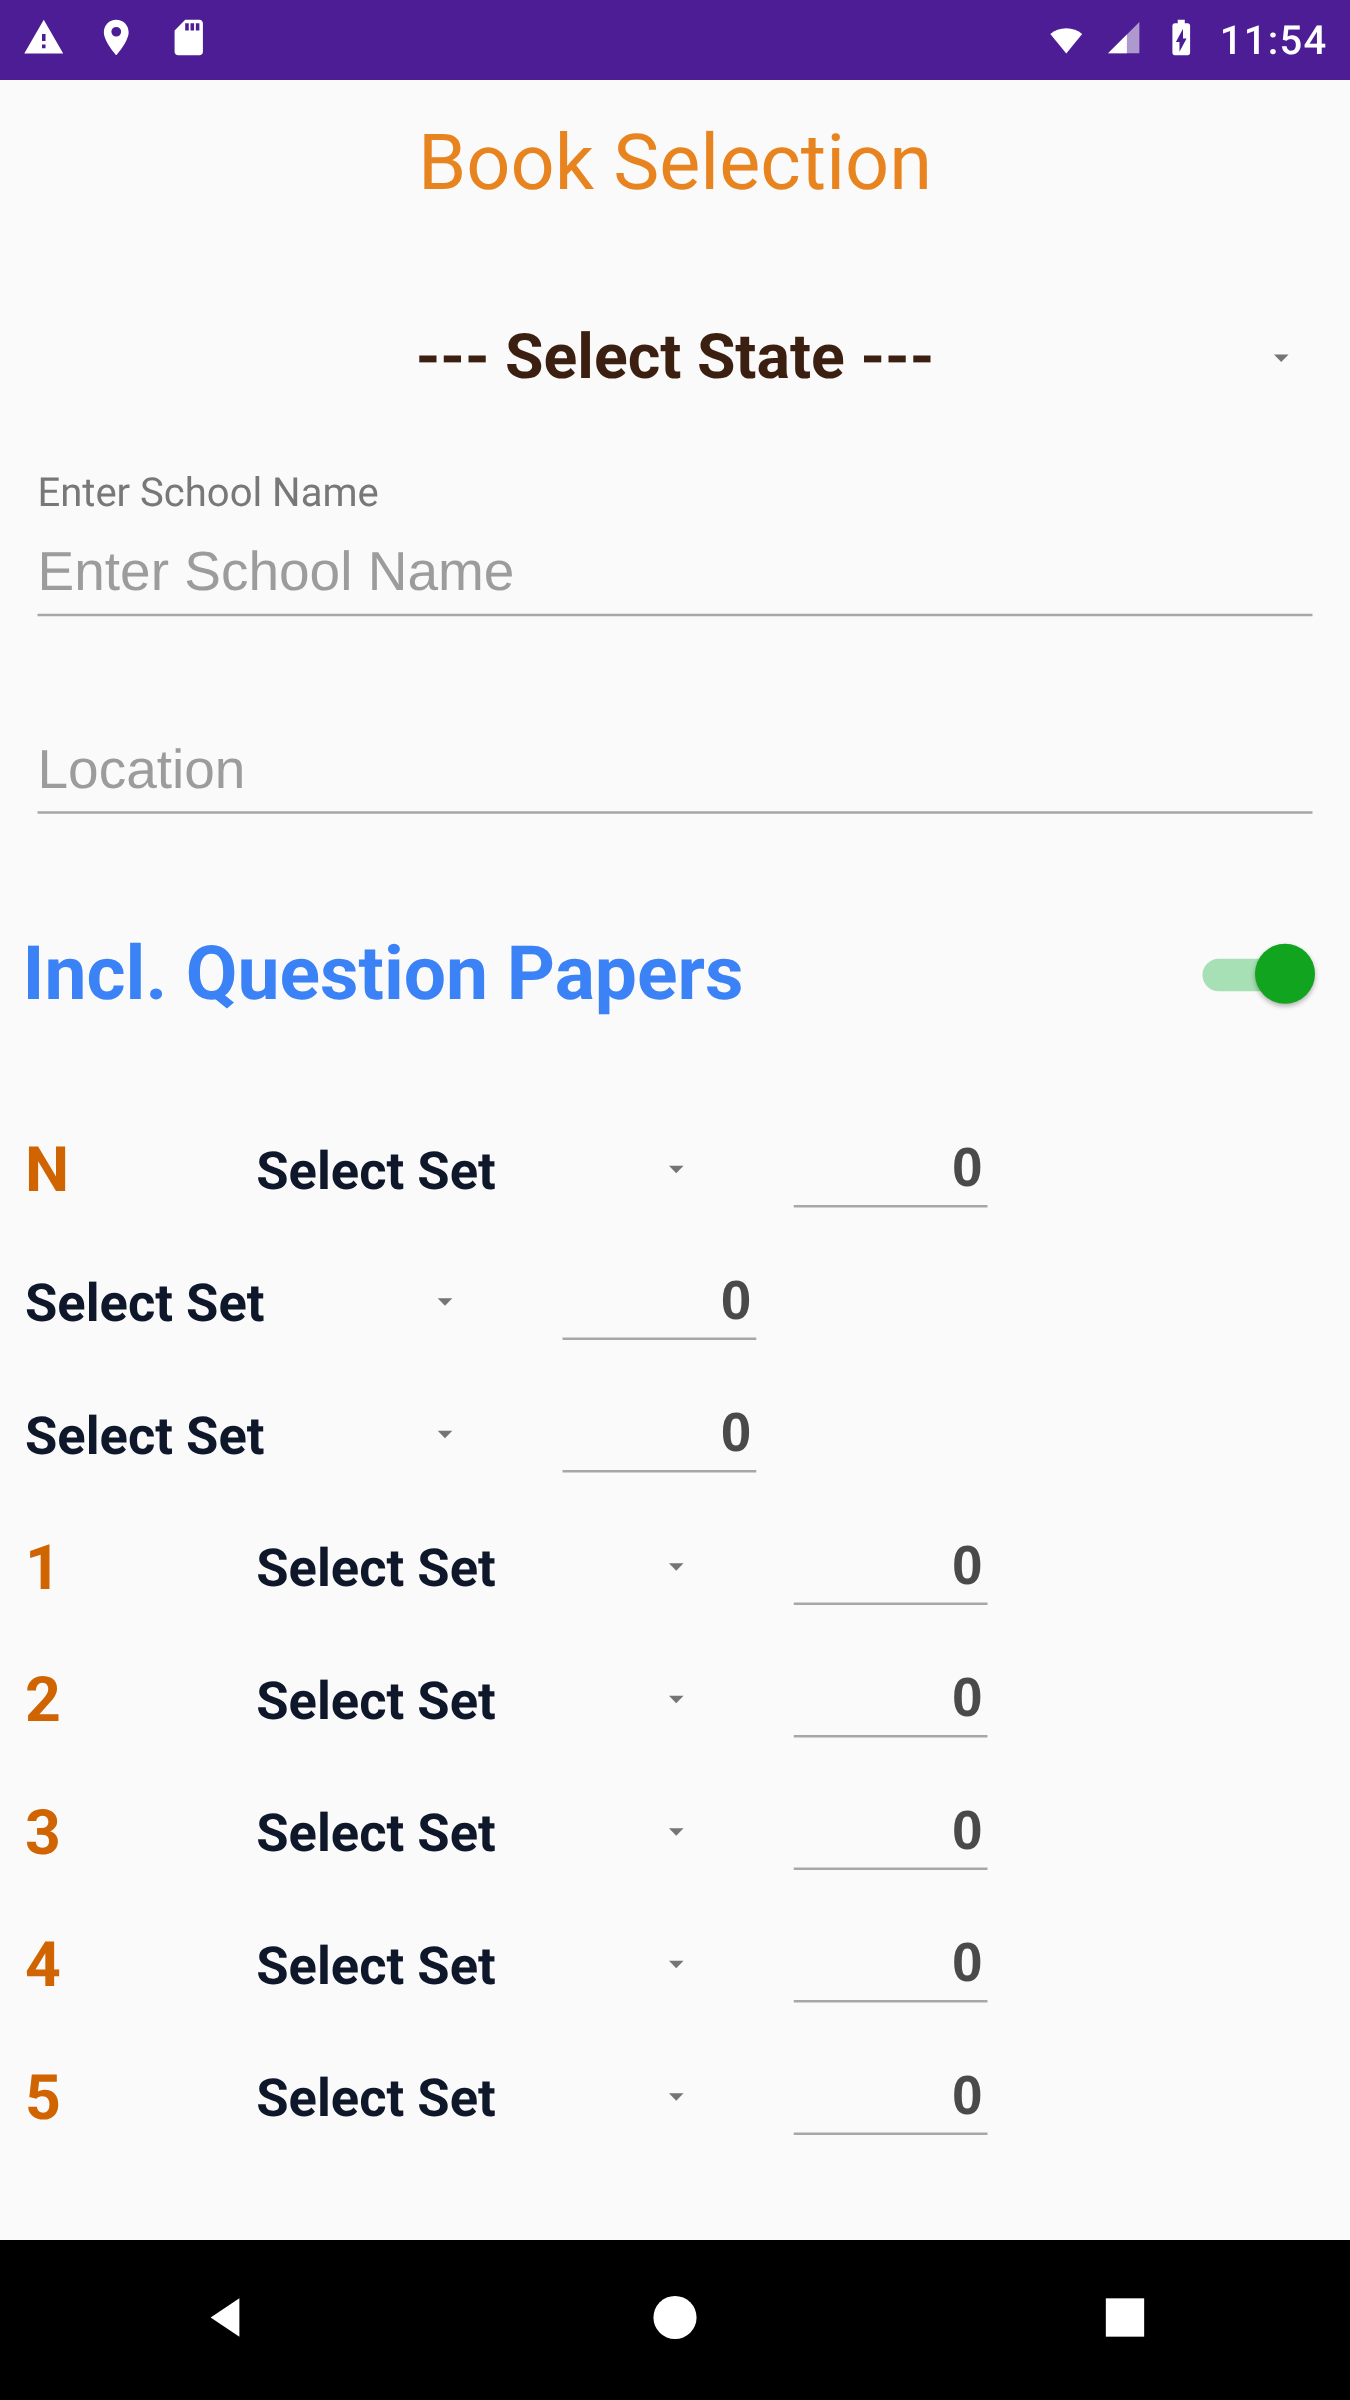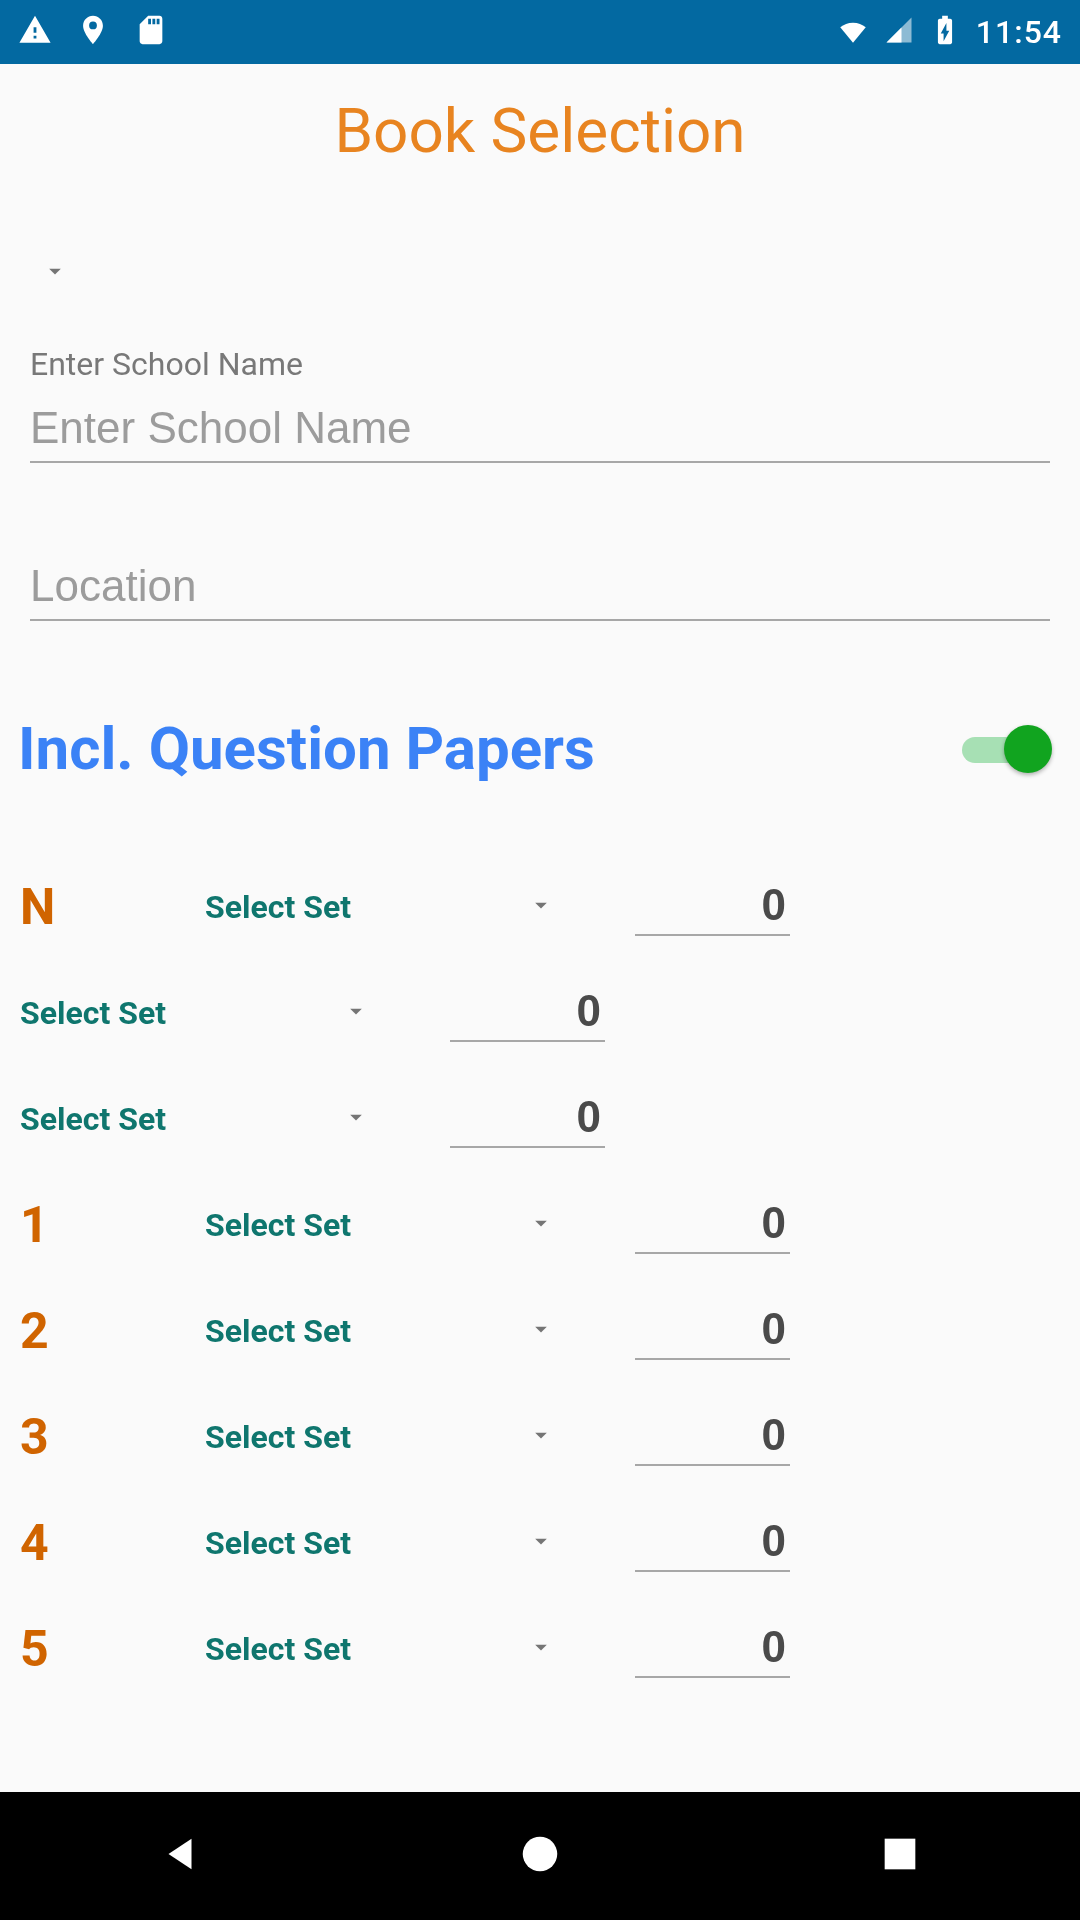--- a/index.html
+++ b/index.html
@@ -1,18 +1,18 @@
 <!DOCTYPE html>
 <html><head>
 <meta charset="utf-8">
 <style>
   * { margin: 0; padding: 0; box-sizing: border-box; }
   html, body { width: 1080px; height: 1920px; font-family: Roboto, "Helvetica Neue", Arial, sans-serif; background: #fafafa; overflow: hidden; }
 
-  .status-bar { height: 64px; background: #0369a1; color: #fff; display: flex; align-items: center; padding: 0 18px; }
+  .status-bar { height: 64px; background: #4c1d95; color: #fff; display: flex; align-items: center; padding: 0 18px; }
   .status-left { display: flex; gap: 24px; align-items: center; }
   .status-right { margin-left: auto; display: flex; gap: 14px; align-items: center; }
   .status-icon svg { width: 34px; height: 34px; fill: #fff; }
   .status-icon.cell svg { width: 30px; height: 30px; }
   .status-time { font-size: 32px; font-weight: 500; letter-spacing: 1px; }
 
   .page { padding: 30px 0 0 0; }
   .page-title { color: #e88420; font-size: 62px; font-weight: 400; text-align: center; margin-bottom: 90px; }
 
   .state-row { padding: 0 30px 0 30px; display: flex; align-items: center; margin-bottom: 60px; }
@@ -29,21 +29,21 @@
   .toggle-row { display: flex; align-items: center; padding: 0 30px 0 18px; margin-bottom: 70px; }
   .toggle-label { color: #3b82f6; font-size: 60px; font-weight: 700; flex: 1; }
   .switch { width: 88px; height: 48px; position: relative; }
   .switch-track { position: absolute; left: 0; right: 0; top: 12px; height: 26px; background: #a7e0b4; border-radius: 13px; }
   .switch-thumb { position: absolute; right: -2px; top: 0; width: 48px; height: 48px; background: #11a41f; border-radius: 50%; box-shadow: 0 2px 4px rgba(0,0,0,0.3); }
 
   .grade-list { padding: 0 20px; }
   .grade-row { display: flex; align-items: center; height: 106px; }
   .grade-name { width: 185px; color: #d06400; font-size: 50px; font-weight: 700; }
   .grade-select { display: flex; align-items: center; width: 370px; }
-  .grade-select-label { color: #0f766e; font-size: 32px; font-weight: 700; flex: 1; }
+  .grade-select-label { color: #0f172a; font-size: 42px; font-weight: 700; flex: 1; }
   .grade-select .caret-down { margin-left: auto; margin-right: 20px; }
   .grade-qty { width: 155px; margin-left: 60px; border: none; border-bottom: 2px solid #a7a7a7; background: transparent; font-size: 44px; font-weight: 600; color: #4a4a4a; text-align: right; padding: 2px 4px 4px 0; outline: none; }
 
   .nav-bar { position: absolute; bottom: 0; left: 0; right: 0; height: 128px; background: #000; display: flex; justify-content: space-around; align-items: center; }
   .nav-btn svg { width: 46px; height: 46px; fill: #fff; }
   .nav-hit { padding: 20px; }
 </style>
 </head>
 <body>
 
@@ -71,20 +71,21 @@
           <path d="M15.67 4H14V2h-4v2H8.33C7.6 4 7 4.6 7 5.33v15.33C7 21.4 7.6 22 8.33 22h7.33C16.4 22 17 21.4 17 20.67V5.33C17 4.6 16.4 4 15.67 4zM11 20v-5.5H9L13 7v5.5h2L11 20z"></path>
         </svg></span>
     <span class="status-time">11:54</span>
   </div>
 </div>
 
 <div class="page">
   <h1 class="page-title">Book Selection</h1>
 
   <div class="state-row">
+    <div class="state-label">--- Select State ---</div>
     <div class="state-caret caret-down">
         <svg viewBox="0 0 24 24">
           <path d="M7 10l5 5 5-5z"></path>
         </svg>
       </div>
   </div>
 
   <div class="field-block">
     <div class="field-label">Enter School Name</div>
     <input class="text-input" placeholder="Enter School Name" style="">

